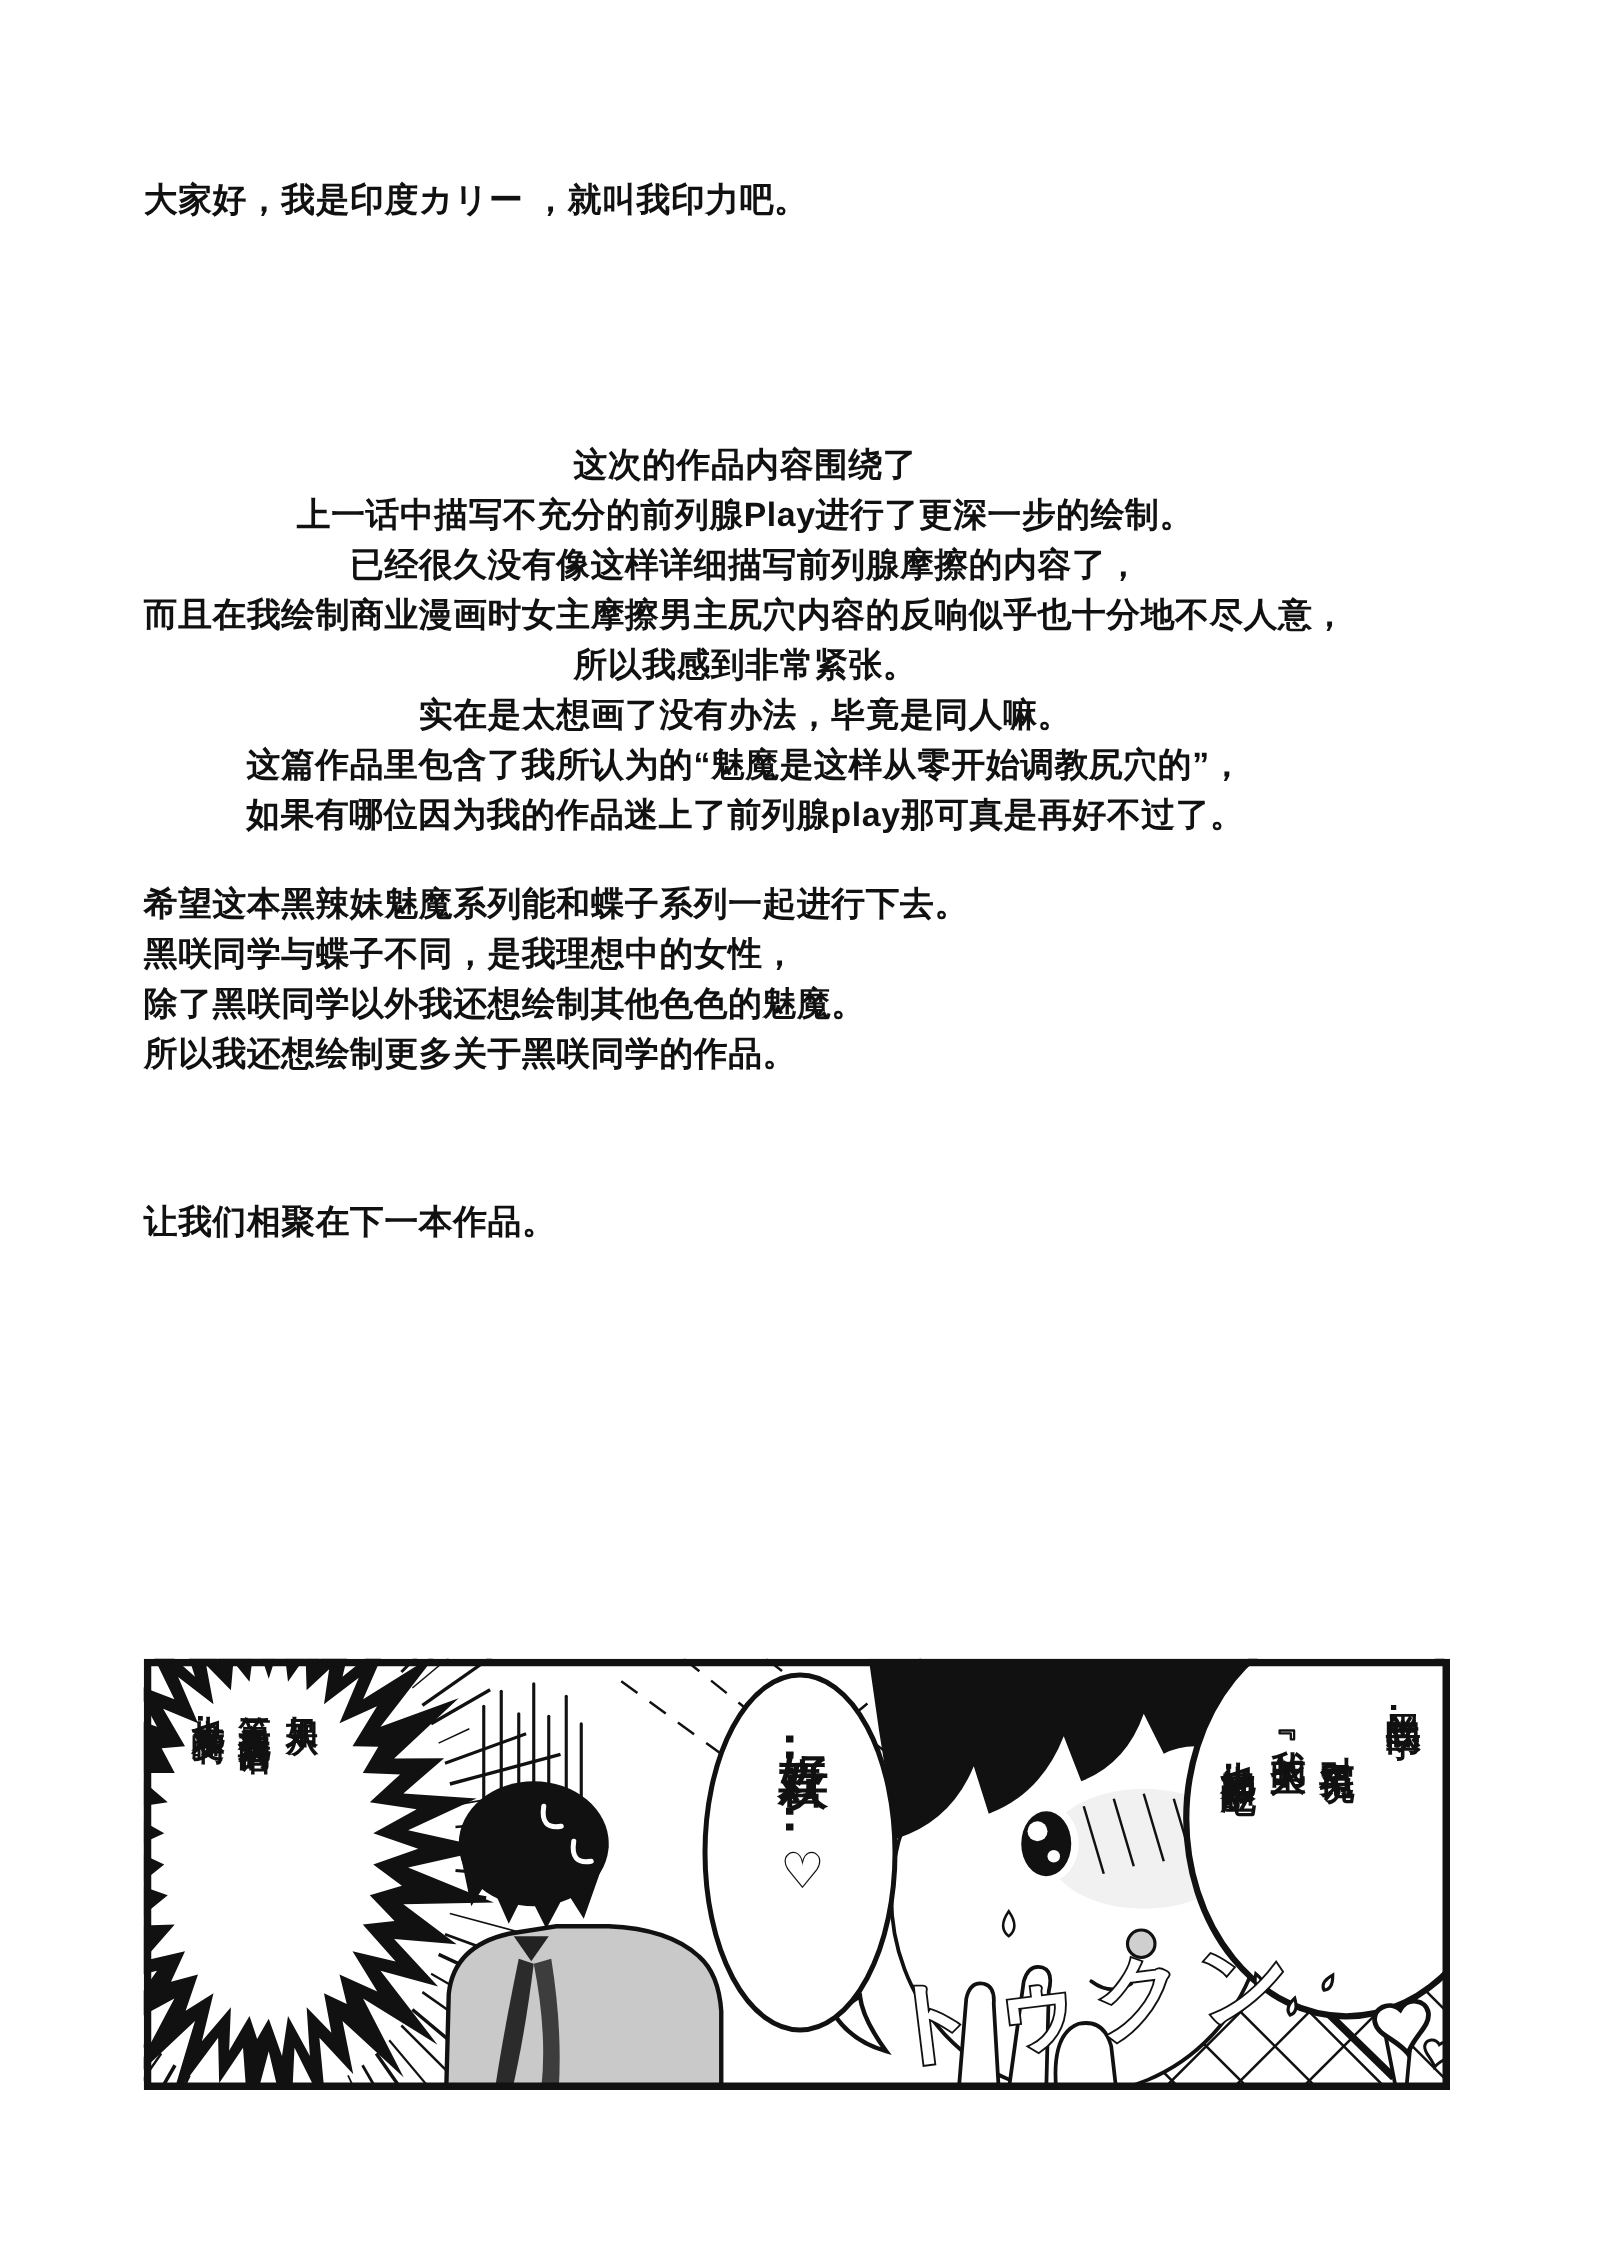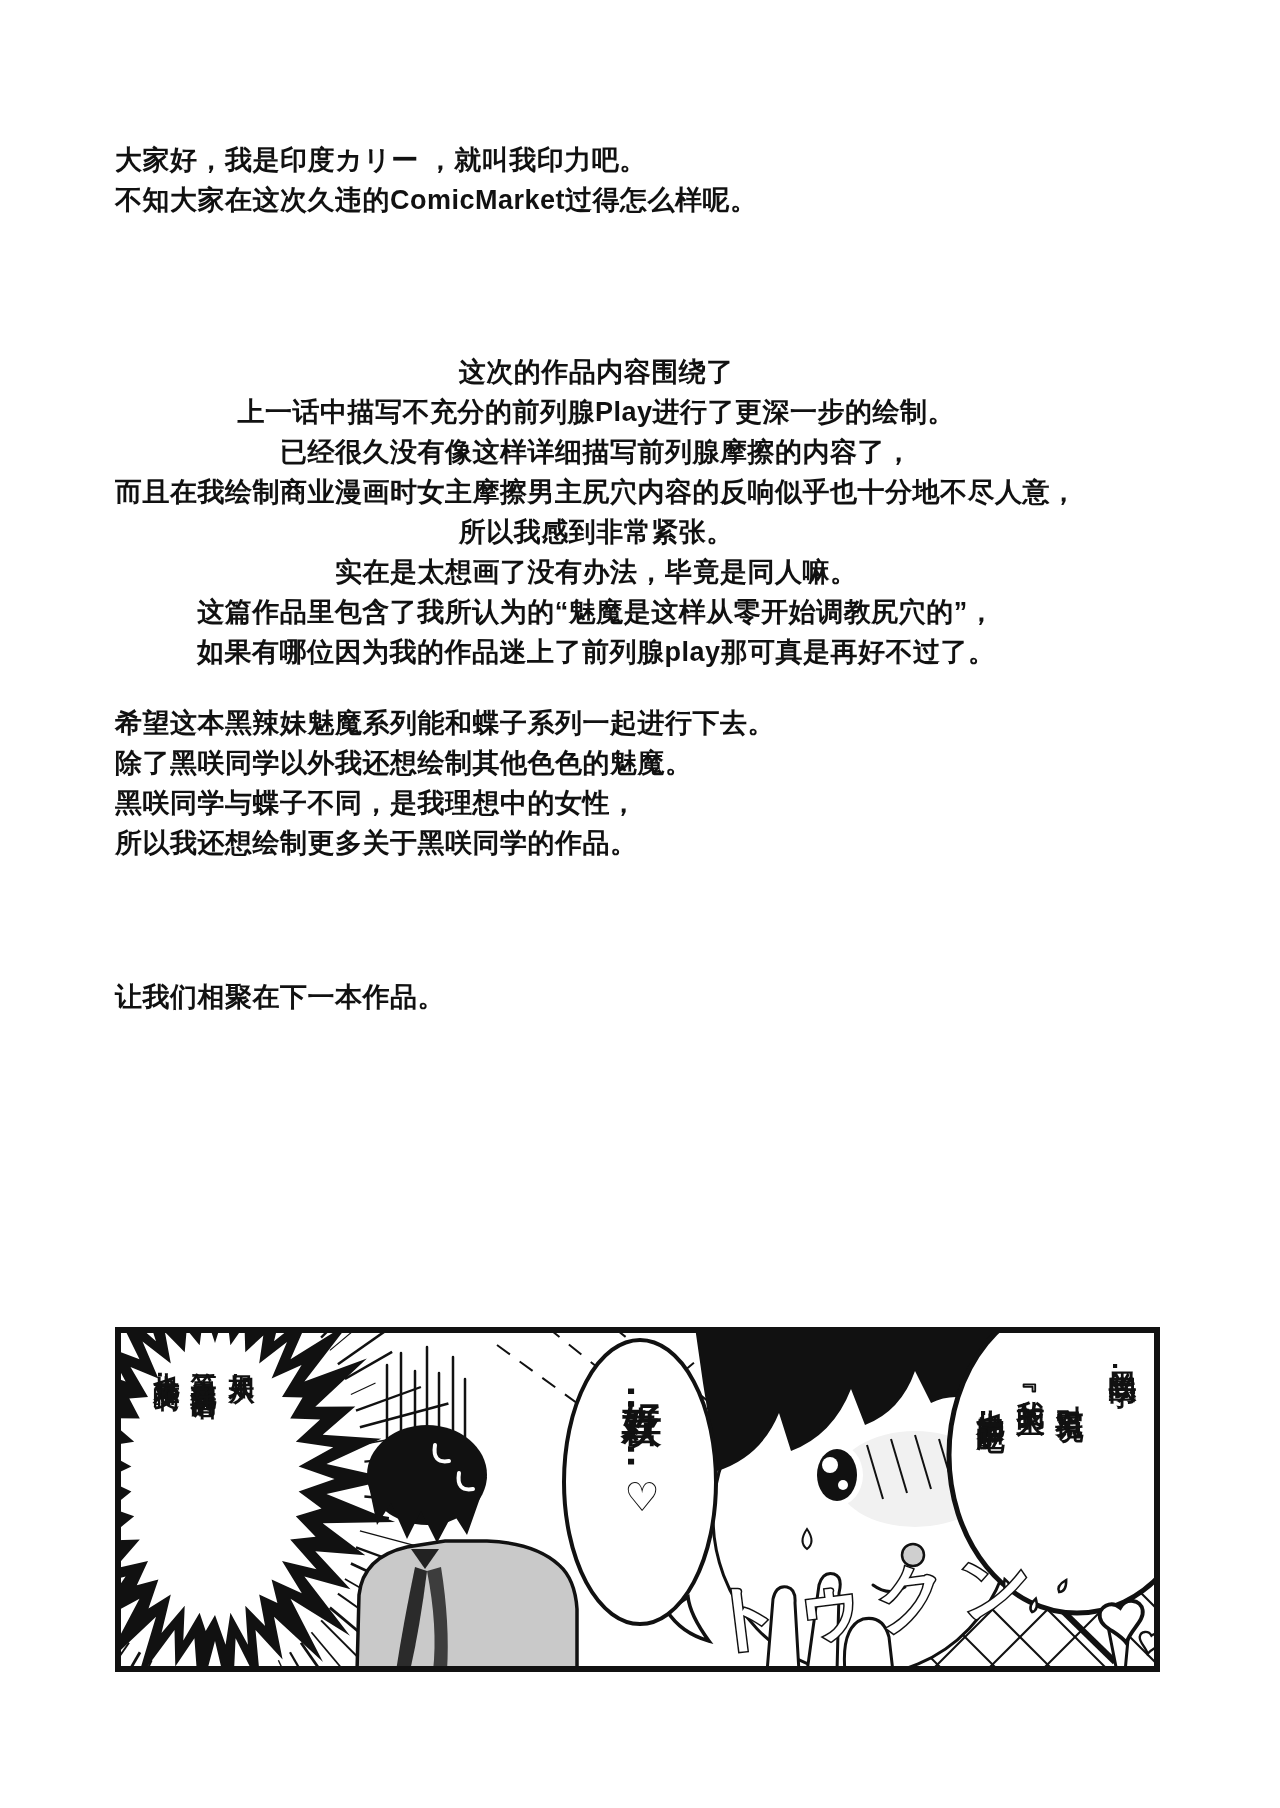--- a/index.html
+++ b/index.html
@@ -4,51 +4,50 @@
 <style>
   html,body{margin:0;padding:0;background:#ffffff;}
   body{width:1280px;height:1808px;position:relative;overflow:hidden;
        font-family:"Liberation Sans","DejaVu Sans",sans-serif;color:#111;}
   .afterword{position:absolute;left:115px;top:140px;width:1080px;}
   .para{position:absolute;left:0;}
   .tline{font-size:27px;line-height:40px;font-weight:700;letter-spacing:0.5px;white-space:nowrap;}
   #p1{top:0;}
   #p2{top:212px;text-align:center;}
   #p3{top:563px;}
-  #p4{top:817px;margin-top:20px;}
+  #p4{top:817px;}
   .panel{position:absolute;left:115px;top:1327px;width:1045px;height:345px;}
   .panel svg{position:absolute;left:0;top:0;}
   .vtext{position:absolute;writing-mode:vertical-rl;text-orientation:mixed;
          font-weight:700;color:#111;white-space:nowrap;}
   .lb{font-size:26px;letter-spacing:3px;}
   .cb{font-size:40px;letter-spacing:5px;}
   .rb{font-size:28px;letter-spacing:3px;}
 </style>
 </head>
 <body>
 
 <div class="afterword">
   <div class="para" id="p1">
     <div class="tline">大家好，我是印度カリー ，就叫我印力吧。</div>
-    <div class="tline">不知大家在这次久违的ComicMarket过得怎么样呢。</div>
   </div>
   <div class="para" id="p2">
     <div class="tline">这次的作品内容围绕了</div>
     <div class="tline">上一话中描写不充分的前列腺Play进行了更深一步的绘制。</div>
     <div class="tline">已经很久没有像这样详细描写前列腺摩擦的内容了，</div>
     <div class="tline">而且在我绘制商业漫画时女主摩擦男主尻穴内容的反响似乎也十分地不尽人意，</div>
     <div class="tline">所以我感到非常紧张。</div>
     <div class="tline">实在是太想画了没有办法，毕竟是同人嘛。</div>
     <div class="tline">这篇作品里包含了我所认为的“魅魔是这样从零开始调教尻穴的”，</div>
     <div class="tline">如果有哪位因为我的作品迷上了前列腺play那可真是再好不过了。</div>
   </div>
   <div class="para" id="p3">
     <div class="tline">希望这本黑辣妹魅魔系列能和蝶子系列一起进行下去。</div>
+    <div class="tline">黑咲同学与蝶子不同，是我理想中的女性，</div>
     <div class="tline">除了黑咲同学以外我还想绘制其他色色的魅魔。</div>
-    <div class="tline">黑咲同学与蝶子不同，是我理想中的女性，</div>
     <div class="tline">所以我还想绘制更多关于黑咲同学的作品。</div>
   </div>
   <div class="para" id="p4">
     <div class="tline">让我们相聚在下一本作品。</div>
   </div>
 </div>
 
 <div class="panel">
   <svg id="panel-art" width="1045" height="345" viewBox="0 0 1045 345">
     <rect x="0" y="0" width="1045" height="345" fill="#ffffff"></rect>

